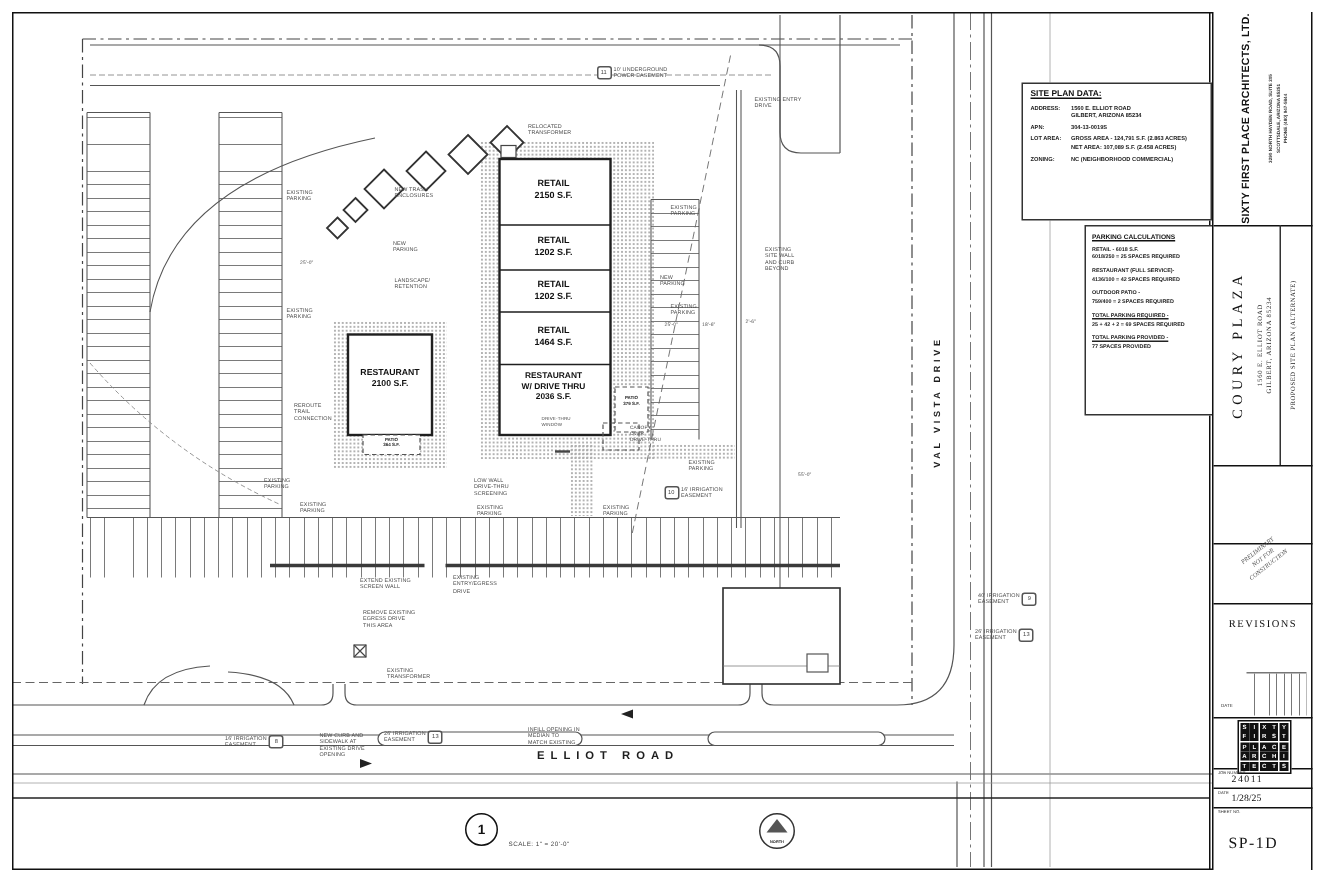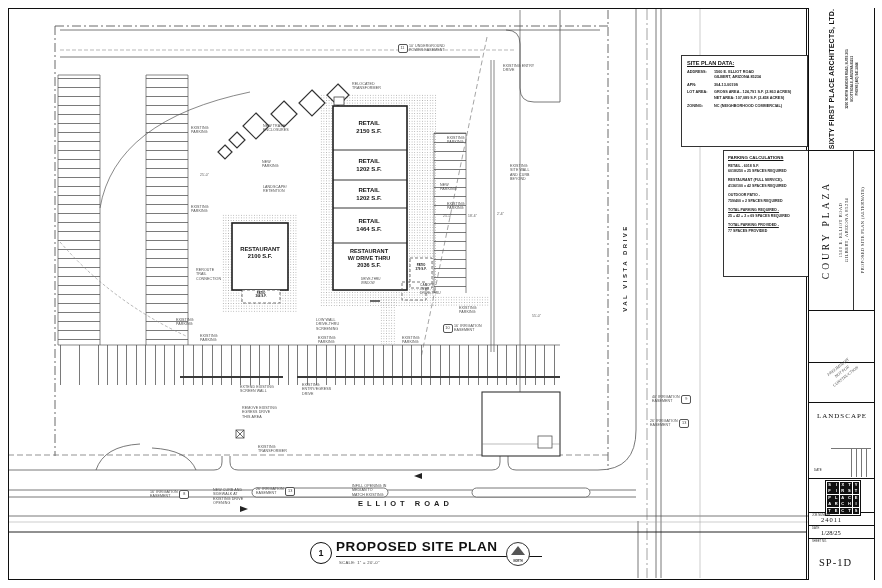--- a/index.html
+++ b/index.html
@@ -351,21 +351,20 @@
         <div class="pc-group">
           <span class="pc-line u">TOTAL PARKING PROVIDED -</span>
           <span class="pc-line">77 SPACES PROVIDED</span>
         </div>
       </div>
   </div>
 
   <div class="tnum">
     <span>1</span>
   </div>
-  <div class="ttl">PROPOSED SITE PLAN</div>
   <div class="tscale">SCALE:  1" = 20'-0"</div>
   <div class="north">
     <span class="north-tri"></span>
     <span class="north-txt">NORTH</span>
   </div>
 
   <div class="tb">
     <div class="tb-line" style="top:142px"></div>
     <div class="tb-line" style="top:302px"></div>
     <div class="tb-line" style="top:354px"></div>
@@ -385,21 +384,21 @@
     <span class="vrot tb-pa2">GILBERT, ARIZONA 85234</span>
     <div class="tb-vline"></div>
     <span class="vrot tb-alt">PROPOSED SITE PLAN (ALTERNATE)</span>
 
     <div class="tb-stamp">
       <span>PRELIMINARY</span>
       <span>NOT FOR</span>
       <span>CONSTRUCTION</span>
     </div>
 
-    <span class="tb-rev">LANDSCAPE</span>
+    <span class="tb-rev">REVISIONS</span>
     <div class="tb-rev-ticks"></div>
     <span class="tb-date-lbl">DATE</span>
 
     <div class="tb-logo" id="logo-grid">
         <div class="logo-row">
           <span class="logo-cell">S</span>
           <span class="logo-cell">I</span>
           <span class="logo-cell">X</span>
           <span class="logo-cell">T</span>
           <span class="logo-cell">Y</span>

